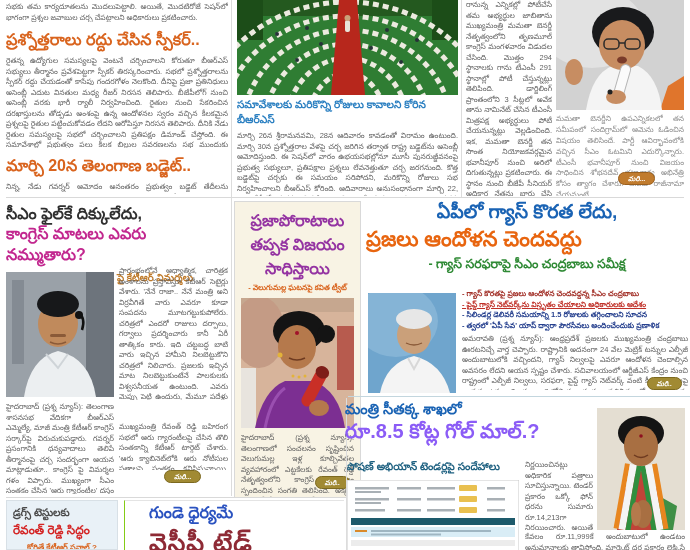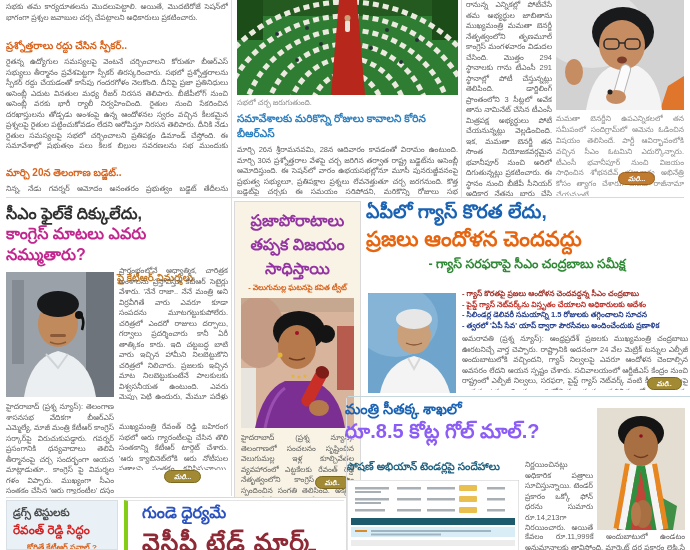--- a/index.html
+++ b/index.html
@@ -1,54 +1,54 @@
 <!DOCTYPE html>
 <html><head>
 <meta charset="utf-8">
 <style>
   html,body{margin:0;padding:0;background:#fff;}
   body{width:690px;height:550px;overflow:hidden;font-family:"Liberation Sans",sans-serif;}
   .page{position:relative;width:690px;height:550px;background:#ffffff;overflow:hidden;}
   .sec{position:absolute;overflow:hidden;}
   .bt{font-size:7.5px;line-height:1.4;color:#5e5e5e;text-align:justify;margin:0 0 4px 0;overflow:hidden;}
   .cap{font-size:7.5px;color:#8a8a8a;margin:0;}
-  .sh-orange{font-size:10px;font-weight:bold;color:#d9641e;margin:18px 0 3px 0;}
+  .sh-orange{font-size:16px;font-weight:bold;color:#d9641e;margin:9px 0 3px 0;}
   .sh-blue{font-size:10.5px;font-weight:bold;color:#2a7fc1;margin:3px 0 3px 0;}
   .pill{display:inline-block;background:#a18a33;color:#fff;border:1px solid #7c691f;
         border-radius:9px;font-size:7px;font-style:italic;font-weight:bold;
         padding:2px 9px;line-height:1;cursor:pointer;}
   .pill.orange{background:#c07b2e;border-color:#9a5f1d;}
   .vline{position:absolute;width:1px;background:#dcdcdc;}
   .hline{position:absolute;height:1px;background:#d9d9d9;}
   .photo{display:block;}
   
   .ktr-h1{font-size:16px;font-weight:bold;color:#2f2f2f;margin:0;line-height:1.25;}
   .ktr-h2{font-size:16px;font-weight:bold;color:#c2278f;margin:0;line-height:1.3;}
   .ktr-sub{font-size:10px;font-weight:bold;color:#bf7a2a;text-align:center;margin:6px 0 0 0;}
   .ktr-sub2{font-size:9px;font-weight:bold;color:#d9641e;text-decoration:underline;margin:0 0 2px 0;}
   
   .kv-box{background:#f8f3e4;border:1px solid #d9d9d9;box-sizing:border-box;padding:5px 6px;}
   .kv-h{font-size:16px;font-weight:bold;color:#9433a2;text-align:center;line-height:1.5;margin:2px 0 2px 0;}
   .kv-sub{font-size:7.5px;font-weight:bold;color:#d9641e;text-align:center;margin:0 0 4px 0;}
   
-  .cbn-h1{font-size:19px;font-weight:bold;color:#1a63b4;margin:0;line-height:1.2;}
+  .cbn-h1{font-size:19px;font-weight:bold;color:#1a63b4;margin:0;line-height:1.2;text-align:center;}
   .cbn-h2{font-size:21px;font-weight:bold;color:#e8650f;margin:2px 0 0 0;line-height:1.2;}
   .cbn-sub{font-size:12.5px;font-weight:bold;color:#2f8a35;text-align:center;margin:6px 0 0 0;}
   .blt{font-size:7.5px;font-weight:bold;line-height:1.4;margin:0;}
-  .blt.maroon{color:#a3322a;} .blt.red{color:#c03028;} .blt.navy{color:#27418f;}
+  .blt.maroon{color:#a3322a;} .blt.red{color:#c03028;text-decoration:underline;} .blt.navy{color:#27418f;}
   
   .st-h1{font-size:14.5px;font-weight:bold;color:#1a63b4;margin:0;line-height:1.3;}
   .st-h2{font-size:20px;font-weight:bold;color:#8b5cf6;margin:0;line-height:1.25;}
   .st-sub{font-size:10.5px;font-weight:bold;color:#1d6080;margin:0;}
   
   .rv-box{background:#e9f1f7;border:1px solid #d8e0e6;box-sizing:border-box;padding:5px 6px;}
   .rv-l1{font-size:10.5px;font-weight:bold;color:#4a4a4a;margin:0;}
   .rv-l2{font-size:12px;font-weight:bold;color:#d42525;margin:2px 0 0 0;}
   .rv-l3{font-size:8px;font-weight:bold;color:#d9641e;margin:3px 0 0 14px;}
-  .ycp-box{border-left:4px solid #84cc16;border-top:1px solid #e4e4e4;box-sizing:border-box;padding:3px 14px;}
+  .ycp-box{border-left:1px solid #84cc16;border-top:1px solid #e4e4e4;box-sizing:border-box;padding:3px 24px;}
   .ycp-l1{font-size:16px;font-weight:bold;color:#2a52c0;margin:0;}
   .ycp-l2{font-size:25px;font-weight:bold;color:#8e2a35;margin:2px 0 0 0;letter-spacing:1px;}
 </style>
 </head>
 <body>
 
 <div class="page">
 
   <div class="sec" id="sec-speaker" style="left:6px;top:2px;width:222px;height:192px;">
     <p class="bt" style="height:20px;">సభకు తమ కార్యదూతలను మొదలుపెట్టాలి. అయితే, మొదటిరోజే సెషన్‌లో భాగంగా ప్రశ్నల జవాబుల చర్చ చేపట్టాలని అధికారులు ప్రకటించారు.</p>
@@ -79,21 +79,20 @@
         <circle cx="180" cy="40" r="2"></circle>
           <circle cx="60" cy="60" r="2"></circle>
           <circle cx="164" cy="62" r="2"></circle>
         <circle cx="84" cy="44" r="2"></circle>
           <circle cx="134" cy="48" r="2"></circle>
       </g>
       <polygon points="102,0 120,0 128,95 94,95" fill="#b7271c"></polygon>
       <rect x="108" y="20" width="5" height="12" rx="2" fill="#e8e4da"></rect>
       <circle cx="110.5" cy="18" r="3" fill="#caa27a"></circle>
     </svg>
-    <p class="cap" style="margin-top:3px;">సభలో చర్చ జరుగుతుంది.</p>
     <h4 class="sh-blue">సమావేశాలకు మరికొన్ని రోజులు కావాలని కోరిన బీఆర్ఎస్</h4>
     <p class="bt" style="height:66px;">మార్చి 26న శ్రీరామనవమి, 28న ఆదివారం కావడంతో విరామం ఉంటుంది. మార్చి 30న ప్రశ్నోత్తరాల వేళపై చర్చ జరిగిన తర్వాత రాష్ట్ర బడ్జెట్‌ను అసెంబ్లీ ఆమోదిస్తుంది. ఈ సెషన్‌లో వారం ఉభయసభల్లోనూ మూసీ పునరుజ్జీవనంపై ప్రభుత్వ సభ్యులూ, ప్రతిపక్షాల ప్రశ్నలు లేవనెత్తుతూ చర్చ జరగనుంది. కొత్త బడ్జెట్‌పై చర్చకు ఈ సమయం సరిపోదని, మరికొన్ని రోజులు సభ నిర్వహించాలని బీఆర్ఎస్ కోరింది. ఆదివారాలు అనుసంధానంగా మార్చి 22, 29 తేదీల్లో సభను నిర్వహించాలని, అదే విధంగా మార్చి 31 వరకు సమావేశాలను కొనసాగించాలని బీఆర్ఎస్ నేతలు కోరారు.</p>
   </div>
 
   <div class="sec" style="left:466px;top:0;width:218px;height:196px;">
     <p class="bt" style="position:absolute;left:0;top:0;width:86px;height:196px;">రానున్న ఎన్నికల్లో పోటీచేసే తమ అభ్యర్థుల జాబితాను ముఖ్యమంత్రి మమతా బెనర్జీ నేతృత్వంలోని తృణమూల్ కాంగ్రెస్ మంగళవారం విడుదల చేసింది. మొత్తం 294 స్థానాలకు గాను టీఎంసీ 291 స్థానాల్లో పోటీ చేస్తున్నట్లు తెలిపింది. డార్జిలింగ్ ప్రాంతంలోని 3 సీట్లలో అవేక తాను నామినేట్ చేసిన టీఎంసీ మిత్రపక్ష అభ్యర్థులు పోటీ చేయనున్నట్లు వెల్లడించింది. ఇక, మమతా బెనర్జీ తన సొంత నియోజకవర్గమైన భవానీపూర్ నుంచి అరిలో దిగుతున్నట్లు ప్రకటించారు. ఈ స్థానం నుంచి బీజేపీ సీనియర్ అధికార నేతను భారు చేసి సుగతి తెలిపింది. దక్షిణ కోల్‌కతాలోని భవానీపూర్‌లో 2011 నుంచి వరుసగా మమతా విజయం సాధిస్తూ వస్తున్నారు. గత ఎన్నికల్లో టీఎంసీ పోటీచేసిన నందిగ్రామ్‌లో ఈసారి టీఎంసీ నుంచి పలువురి తీవ్ర నిరసనల నుంచి తిరిగి సొంతగూటికి చేరడం ఆసక్తికరంగా మారింది. ఒకప్పుడు</p>
     <svg class="photo" style="position:absolute;left:90px;top:0;" width="128" height="110" viewBox="0 0 128 110">
       <rect width="128" height="110" fill="#d2d2d2"></rect>
       <ellipse cx="36" cy="28" rx="52" ry="40" fill="#e2e2e2"></ellipse>
       <path d="M112,86 L128,76 L128,110 L104,110 Z" fill="#e0752c"></path>

